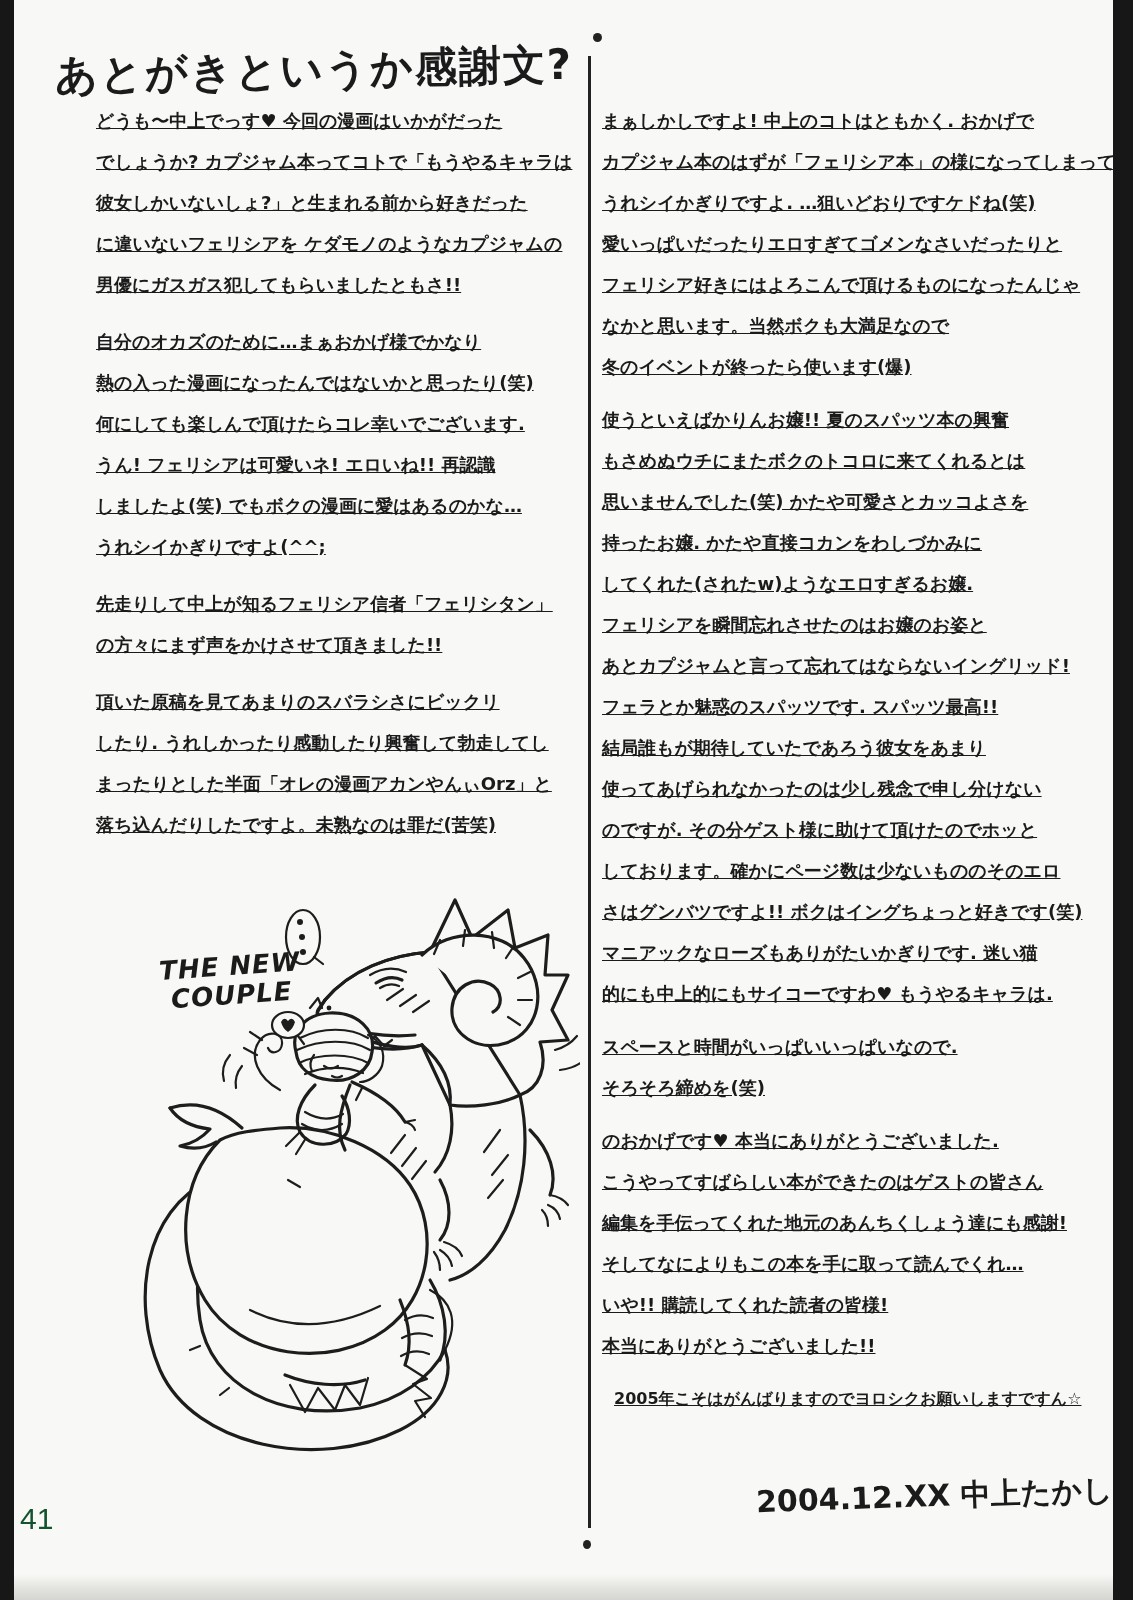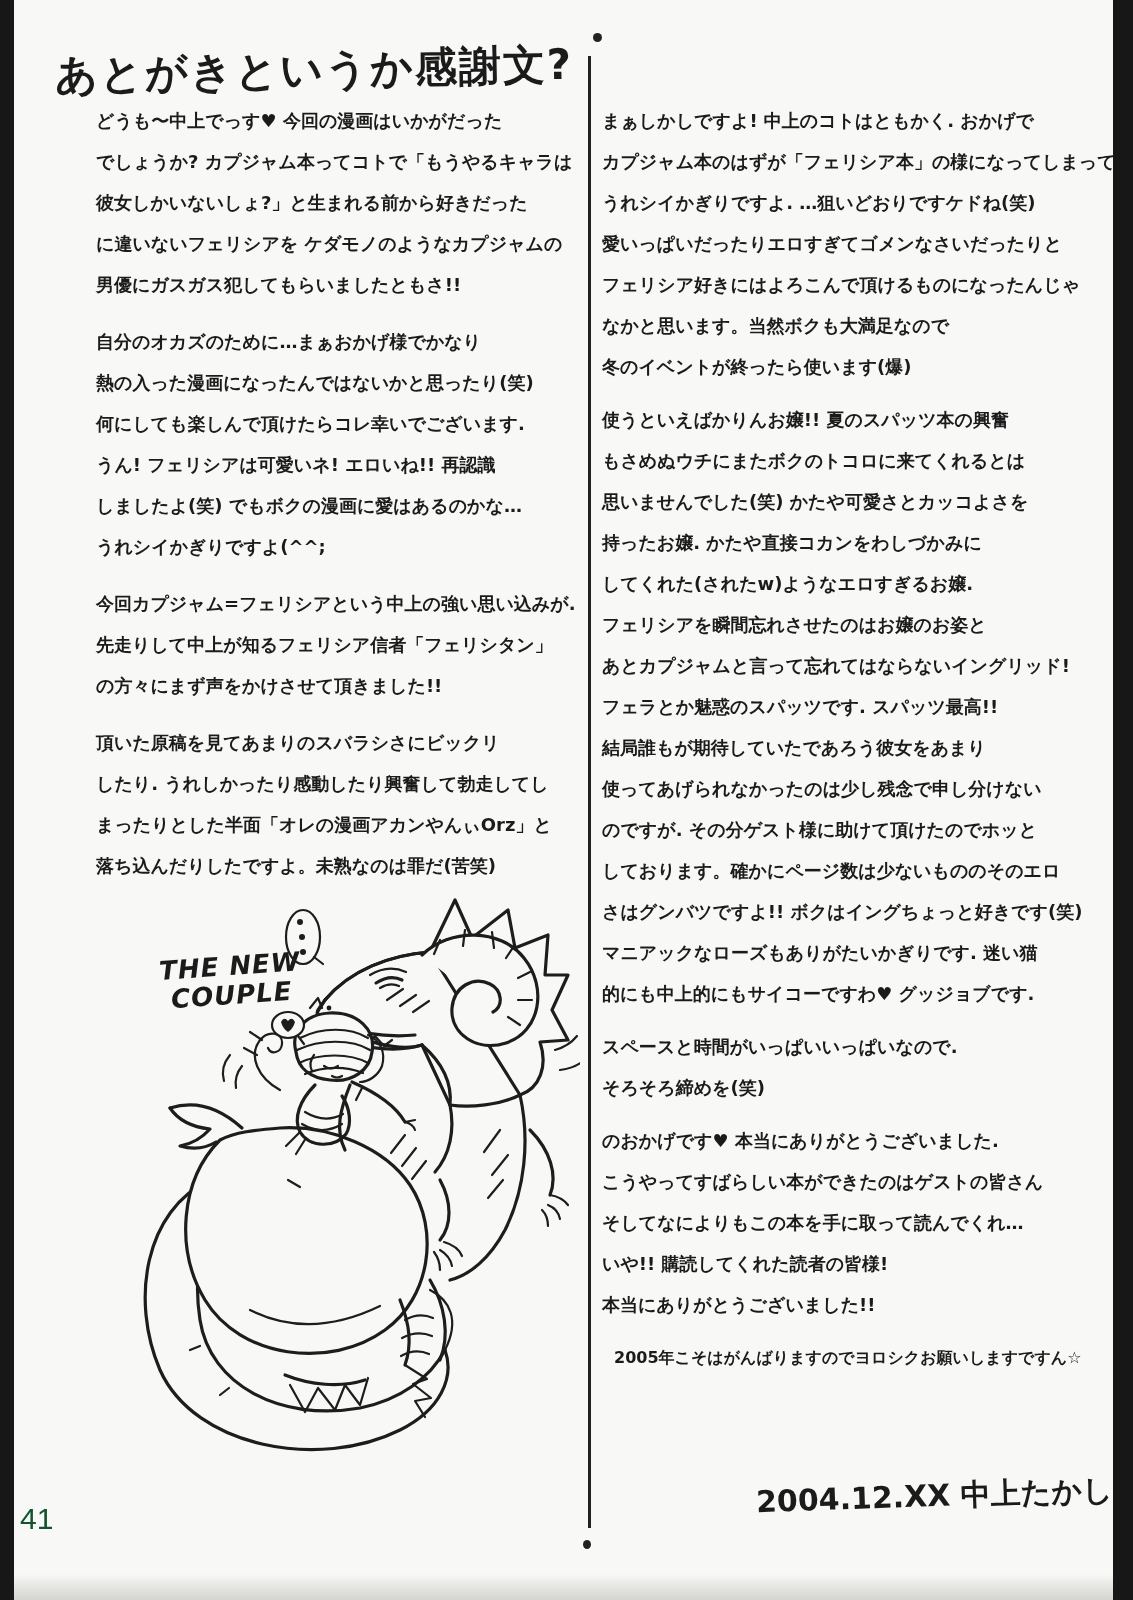--- a/index.html
+++ b/index.html
@@ -16,21 +16,21 @@
   .scan-edge.right{right:0;width:20px;}
   .bottom-band{
     position:absolute;left:14px;right:20px;bottom:0;height:26px;
     background:linear-gradient(to bottom, rgba(130,130,124,0) 0%, rgba(130,130,124,0.18) 55%, rgba(130,130,124,0.30) 100%);
   }
   .title{
     position:absolute;left:55px;top:14px;width:520px;
     font-size:42px;font-weight:700;letter-spacing:2px;
     transform:rotate(-1.2deg);white-space:nowrap;
   }
-  .col{position:absolute;font-weight:700;}
+  .col{position:absolute;font-weight:700;text-decoration:underline;}
   .col .line{white-space:nowrap;line-height:41px;height:41px;}
   .col .para{margin:0 0 0 0;}
   .left-col{left:96px;top:100px;width:492px;font-size:18px;}
   .left-col .para{margin-bottom:16px;}
   .right-col{left:602px;top:100px;width:514px;font-size:18px;}
   .right-col .para{margin-bottom:12px;}
   .right-col .line.long{font-size:16px;}
   .right-col .para.closing-line{padding-left:12px;}
   .divider{position:absolute;left:588px;top:56px;width:3px;height:1472px;background:#222;}
   .divider-dot{position:absolute;background:#222;border-radius:50%;}
@@ -80,21 +80,20 @@
     </div>
     <div class="para">
       <div class="line">自分のオカズのために…まぁおかげ様でかなり</div>
       <div class="line">熱の入った漫画になったんではないかと思ったり(笑)</div>
       <div class="line">何にしても楽しんで頂けたらコレ幸いでございます.</div>
       <div class="line">うん! フェリシアは可愛いネ! エロいね!! 再認識</div>
       <div class="line">しましたよ(笑) でもボクの漫画に愛はあるのかな…</div>
       <div class="line">うれシイかぎりですよ(^^;</div>
     </div>
     <div class="para">
-      <div class="line">今回カプジャム=フェリシアという中上の強い思い込みが.</div>
       <div class="line">先走りして中上が知るフェリシア信者「フェリシタン」</div>
       <div class="line">の方々にまず声をかけさせて頂きました!!</div>
     </div>
     <div class="para">
       <div class="line">頂いた原稿を見てあまりのスバラシさにビックリ</div>
       <div class="line">したり. うれしかったり感動したり興奮して勃走してし</div>
       <div class="line">まったりとした半面「オレの漫画アカンやんぃOrz」と</div>
       <div class="line">落ち込んだりしたですよ。未熟なのは罪だ(苦笑)</div>
     </div>
   </div>
@@ -117,29 +116,30 @@
       <div class="line">してくれた(されたw)ようなエロすぎるお嬢.</div>
       <div class="line">フェリシアを瞬間忘れさせたのはお嬢のお姿と</div>
       <div class="line">あとカプジャムと言って忘れてはならないイングリッド!</div>
       <div class="line">フェラとか魅惑のスパッツです. スパッツ最高!!</div>
       <div class="line">結局誰もが期待していたであろう彼女をあまり</div>
       <div class="line">使ってあげられなかったのは少し残念で申し分けない</div>
       <div class="line">のですが. その分ゲスト様に助けて頂けたのでホッと</div>
       <div class="line">しております。確かにページ数は少ないもののそのエロ</div>
       <div class="line">さはグンバツですよ!! ボクはイングちょっと好きです(笑)</div>
       <div class="line">マニアックなローズもありがたいかぎりです. 迷い猫</div>
-      <div class="line">的にも中上的にもサイコーですわ♥ グッジョブです.</div>
+      <div class="line">的にも中上的にもサイコーですわ♥ もうやるキャラは.</div>
     </div>
     <div class="para">
       <div class="line">スペースと時間がいっぱいいっぱいなので.</div>
       <div class="line">そろそろ締めを(笑)</div>
     </div>
     <div class="para">
       <div class="line">のおかげです♥ 本当にありがとうございました.</div>
       <div class="line">こうやってすばらしい本ができたのはゲストの皆さん</div>
+      <div class="line">編集を手伝ってくれた地元のあんちくしょう達にも感謝!</div>
       <div class="line">そしてなによりもこの本を手に取って読んでくれ…</div>
       <div class="line">いや!! 購読してくれた読者の皆様!</div>
       <div class="line">本当にありがとうございました!!</div>
     </div>
     <div class="para closing-line">
       <div class="line long">2005年こそはがんばりますのでヨロシクお願いしますですん☆</div>
     </div>
   </div>
 
   <svg class="illustration" viewBox="0 0 480 600" xmlns="http://www.w3.org/2000/svg">

